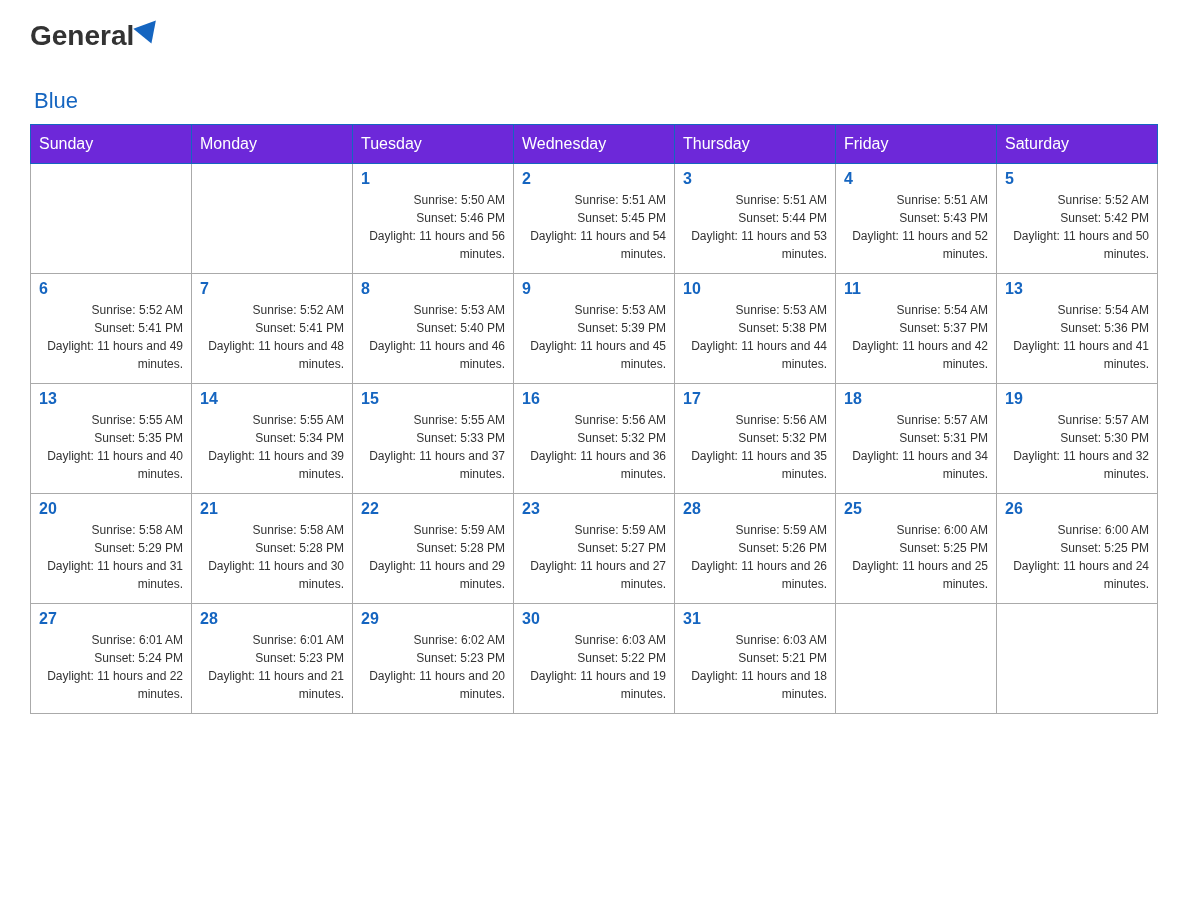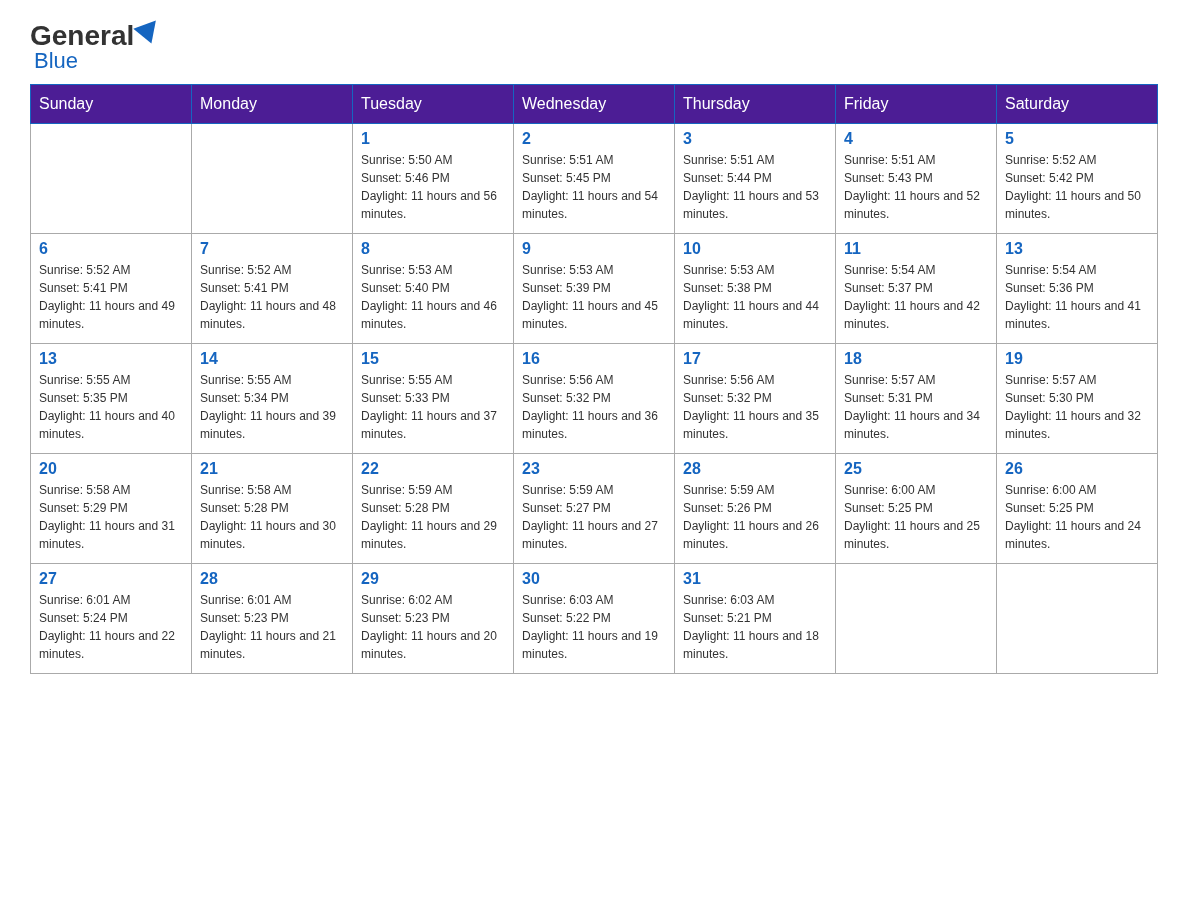--- a/index.html
+++ b/index.html
@@ -13,20 +13,21 @@
     .header {
       display: flex;
       justify-content: space-between;
       align-items: flex-start;
       margin-bottom: 10px;
     }
     .logo {
       display: flex;
       flex-direction: column;
       align-items: flex-start;
+      gap: 40px;
     }
     .logo-text {
       display: flex;
       align-items: center;
       font-size: 28px;
       font-weight: bold;
       color: #1a1a1a;
     }
     .logo-general {
       color: #333;
@@ -63,21 +64,21 @@
       font-size: 20px;
       color: #333;
       margin-top: 4px;
     }
     .calendar {
       width: 100%;
       border-collapse: collapse;
       margin-top: 10px;
     }
     .calendar th {
-      background-color: #4c1d95;
+      background-color: #6d28d9;
       color: #ffffff;
       padding: 10px 8px;
       text-align: left;
       font-size: 16px;
       font-weight: normal;
       border: 1px solid #1565c0;
     }
     .calendar td {
       border: 1px solid #aaa;
       vertical-align: top;
@@ -89,20 +90,21 @@
       font-size: 16px;
       font-weight: bold;
       color: #1565c0;
       display: block;
       margin-bottom: 3px;
     }
     .day-info {
       font-size: 12px;
       color: #333;
       line-height: 1.5;
+      text-align: right;
     }
     .empty-cell {
       background: #fff;
     }
   </style>
 </head>
 <body>
 
 <div class="header">
   <div class="logo">

